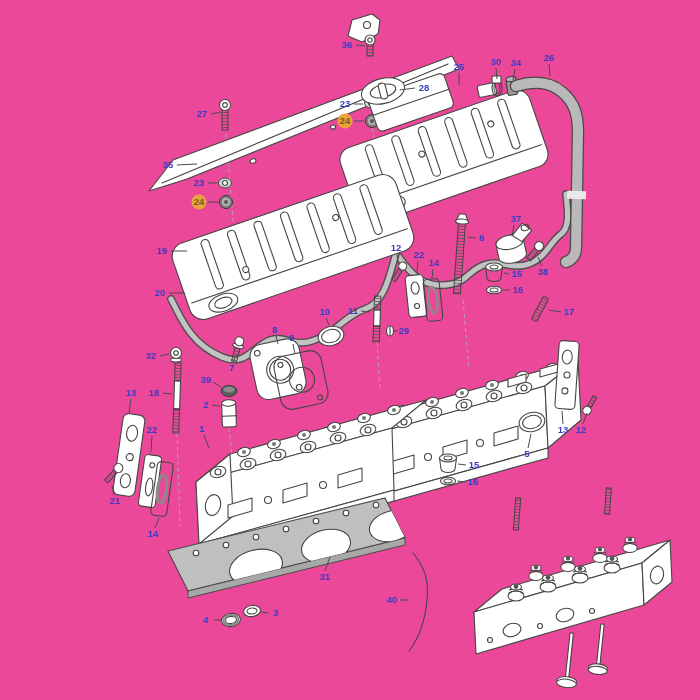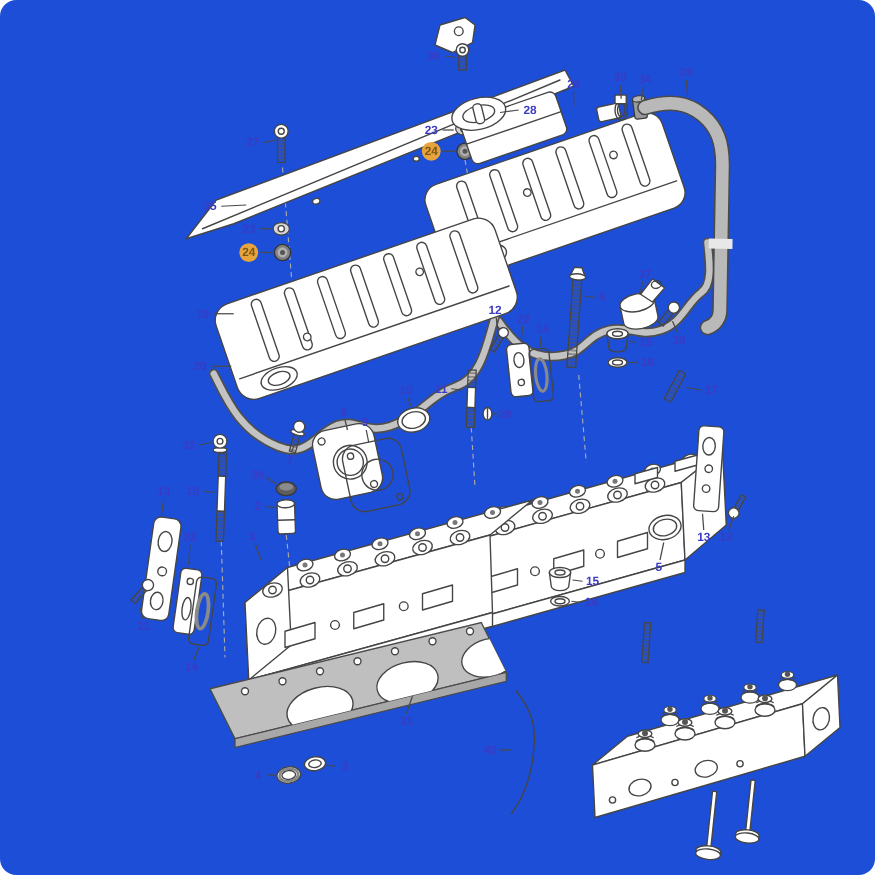--- a/index.html
+++ b/index.html
@@ -1,16 +1,16 @@
 <!DOCTYPE html>
 <html><head>
 <meta charset="utf-8">
 <style>
   html,body{margin:0;padding:0;background:#ffffff;}
-  .stage{position:relative;width:700px;height:700px;background:#1d4ed8;overflow:hidden;border-radius:13px;}
+  .stage{position:relative;width:700px;height:700px;background:#ec4899;overflow:hidden;}
   svg{position:absolute;left:0;top:0;}
   .o  {fill:#ffffff;stroke:#454545;stroke-width:1.1;stroke-linejoin:round;}
   .n  {fill:none;stroke:#454545;stroke-width:1.1;stroke-linejoin:round;stroke-linecap:round;}
   .thr{fill:url(#thr);stroke:#454545;stroke-width:1;}
   .g1 {fill:#bfbfbf;stroke:#4a4a4a;stroke-width:1.1;}
   .g2 {fill:#a8a8a8;stroke:#4a4a4a;stroke-width:1;}
   .dk {fill:#5e5e5e;stroke:#383838;stroke-width:1;}
   .md {fill:#9a9a9a;stroke:#3a3a3a;stroke-width:1;}
   .ax {fill:none;stroke:#ababab;stroke-width:0.9;stroke-dasharray:4 3;}
   .bo {fill:none;stroke:#4f4f4f;stroke-width:8;stroke-linecap:round;}

